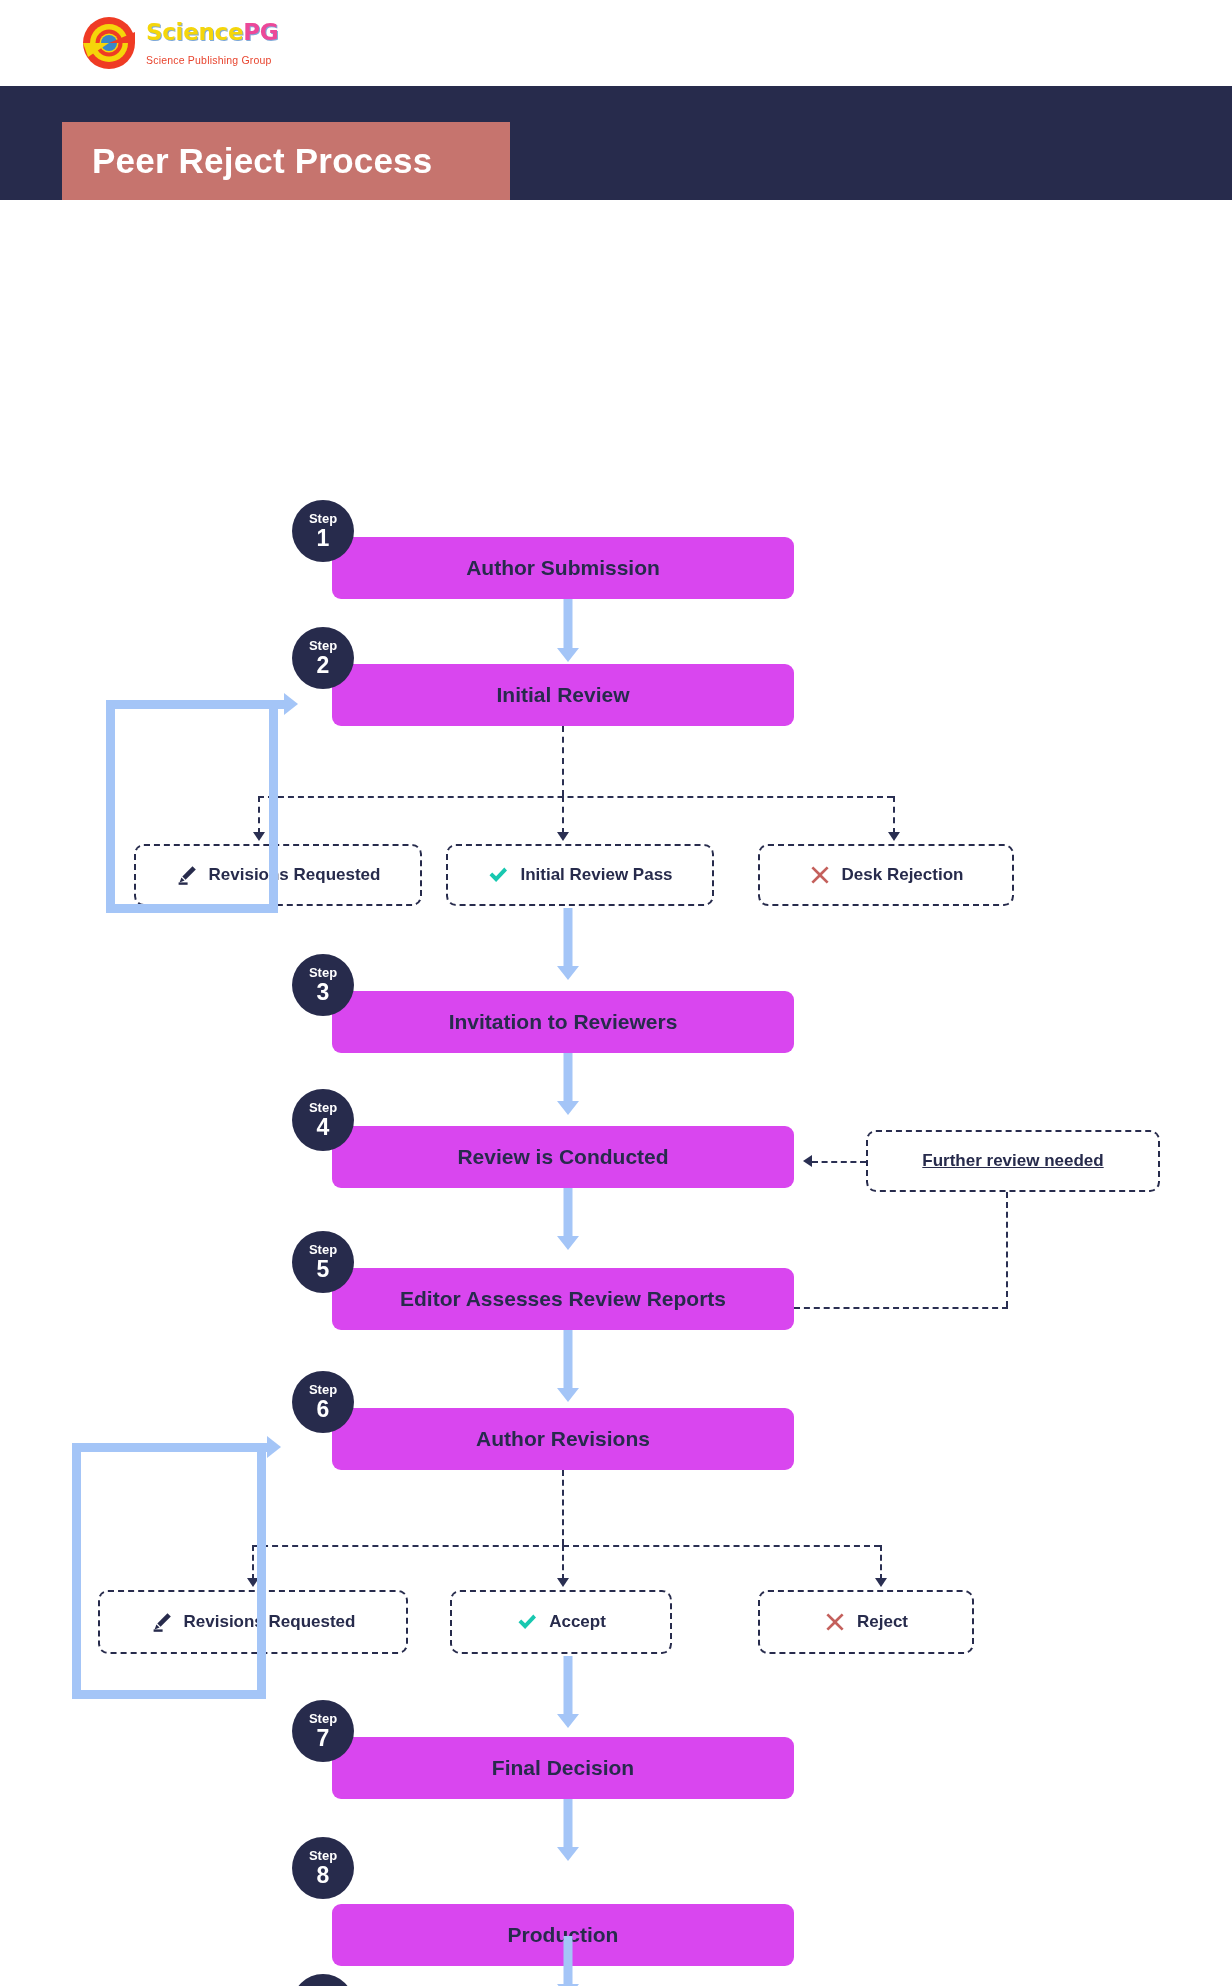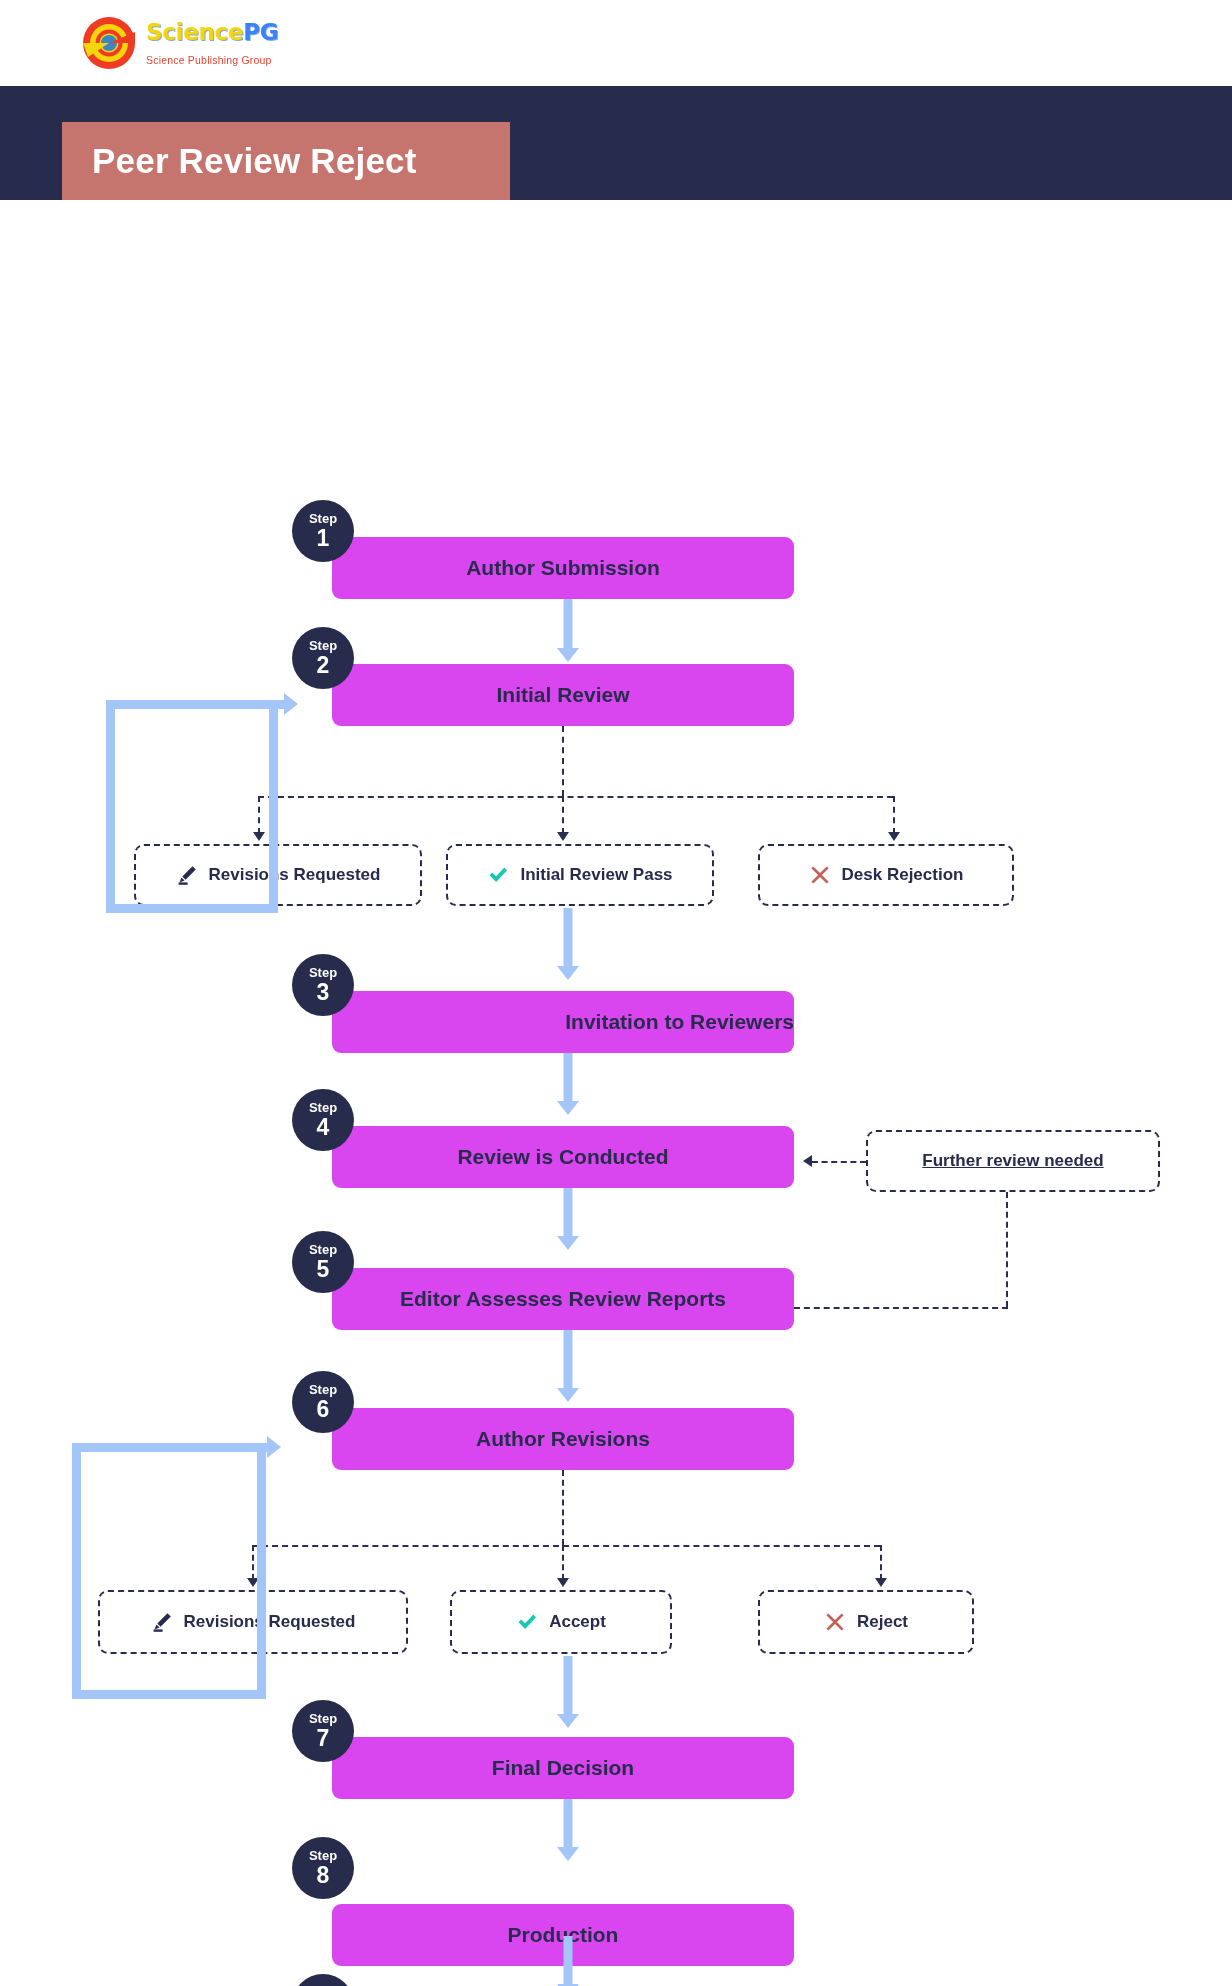--- a/index.html
+++ b/index.html
@@ -22,21 +22,21 @@
     padding-left: 82px;
   }
   .logo-wrap { display: flex; align-items: center; gap: 10px; }
   .logo-mark { width: 54px; height: 54px; position: relative; }
   .logo-text-block { display: flex; flex-direction: column; line-height: 1; }
   .logo-title {
     font-size: 23px; font-weight: bold; letter-spacing: -0.3px;
     font-family: "DejaVu Sans", sans-serif;
   }
   .logo-title .s1 { color: #f5d60a; text-shadow: 1px 1px 0 #7fa9d8; }
-  .logo-title .s2 { color: #3b82f6; text-shadow: 1px 1px 0 #7fa9d8; }
+  .logo-title .s2 { color: #ec4899; text-shadow: 1px 1px 0 #7fa9d8; }
   .logo-sub {
     font-size: 10.5px; color: #e8442e; margin-top: 11px; letter-spacing: 0.2px;
   }
 
   
   .header-band {
     position: relative;
     height: 114px;
     background: #272b4c;
   }
@@ -162,21 +162,21 @@
     </span>
     <span class="logo-text-block">
       <span class="logo-title"><span class="s1">Science</span><span class="s2">PG</span></span>
       <span class="logo-sub">Science Publishing Group</span>
     </span>
   </div>
 </div>
 
 <div class="header-band">
   <div class="title-plate">
-    <span class="t">Peer Review Reject</span>
+    <span class="t">Peer Reject Process</span>
   </div>
 </div>
 
 <div class="canvas">
 
   <div class="badge" style="left:292px; top:300px;">
     <span class="lbl">Step</span>
     <span class="num">1</span>
   </div>
   <div class="step-box" style="left:332px; top:337px; width:462px; height:62px;">
@@ -244,21 +244,21 @@
 
   <div class="v-arrow" style="left:556px; top:708px; width:24px; height:72px;">
     <div class="shaft" style="height:58px;"></div>
     <div class="head" style="top:58px;"></div>
   </div>
 
   <div class="badge" style="left:292px; top:754px;">
     <span class="lbl">Step</span>
     <span class="num">3</span>
   </div>
-  <div class="step-box" style="left:332px; top:791px; width:462px; height:62px;justify-content:flex-end;">
+  <div class="step-box" style="left:332px; top:791px; width:462px; height:62px;">
     <span>Invitation to Reviewers</span>
   </div>
 
   <div class="v-arrow" style="left:556px; top:853px; width:24px; height:62px;">
     <div class="shaft" style="height:48px;"></div>
     <div class="head" style="top:48px;"></div>
   </div>
 
   <div class="badge" style="left:292px; top:889px;">
     <span class="lbl">Step</span>

